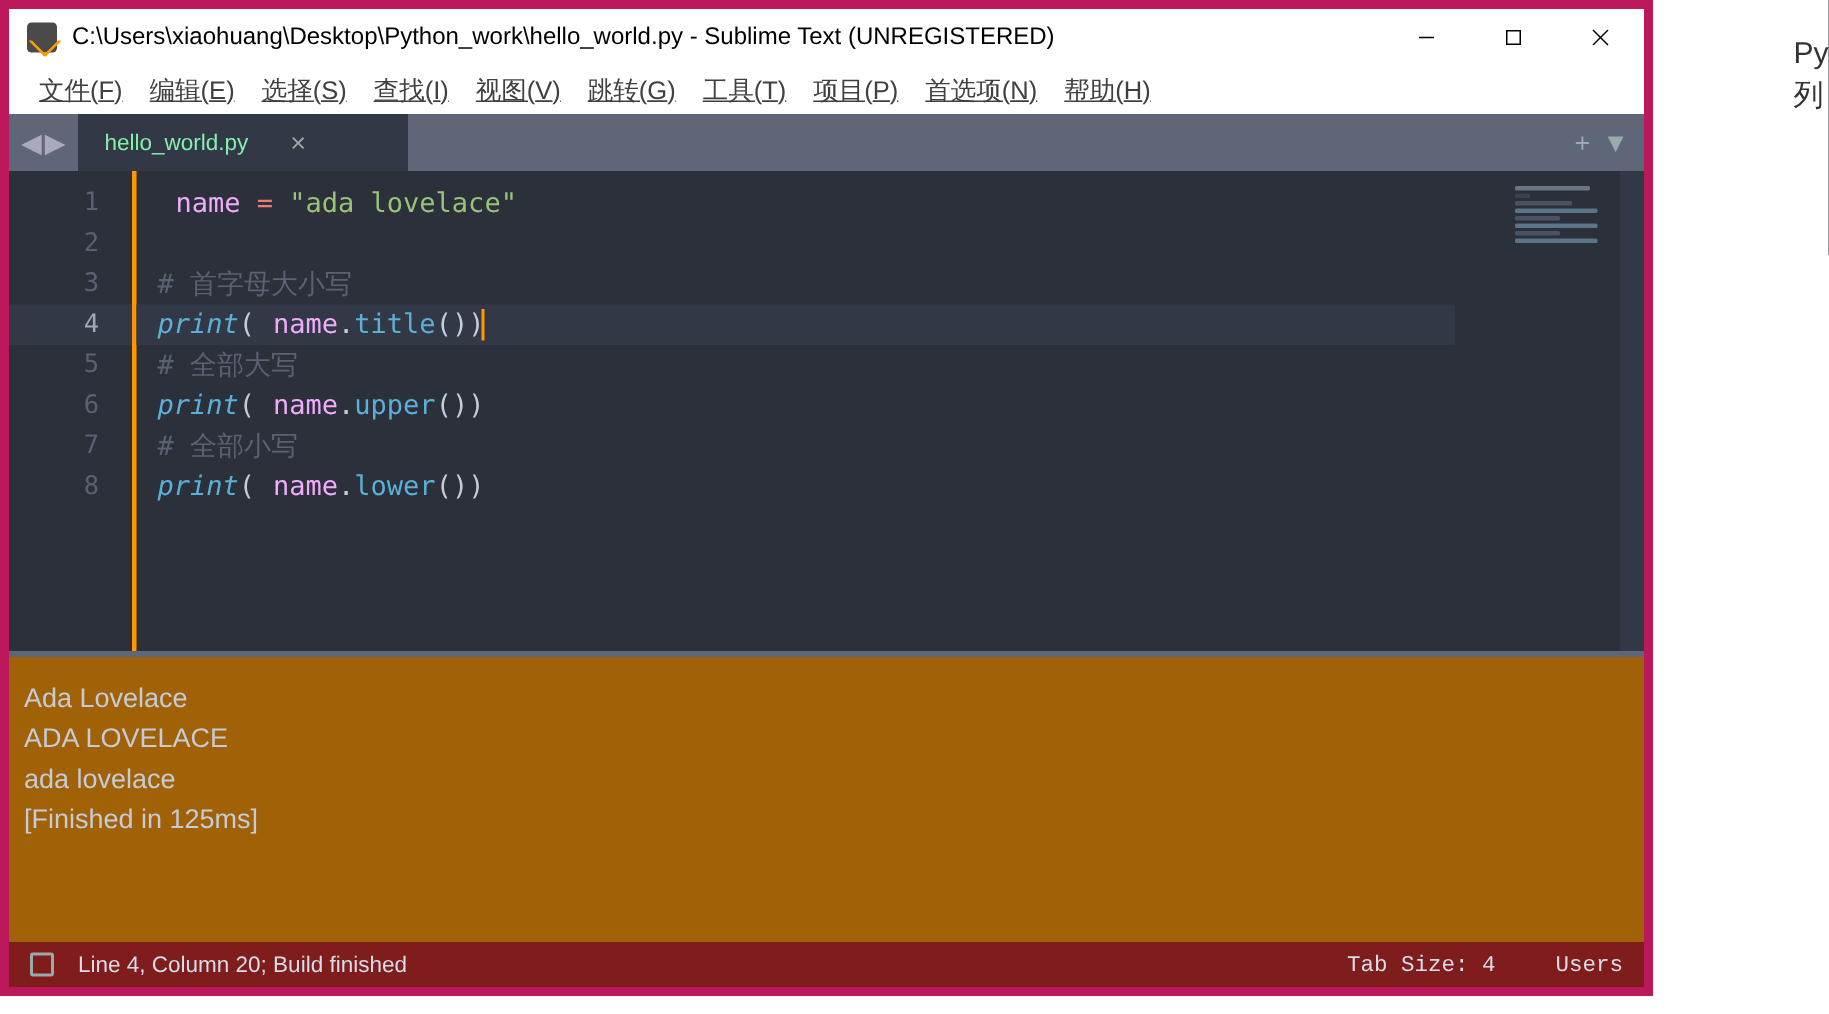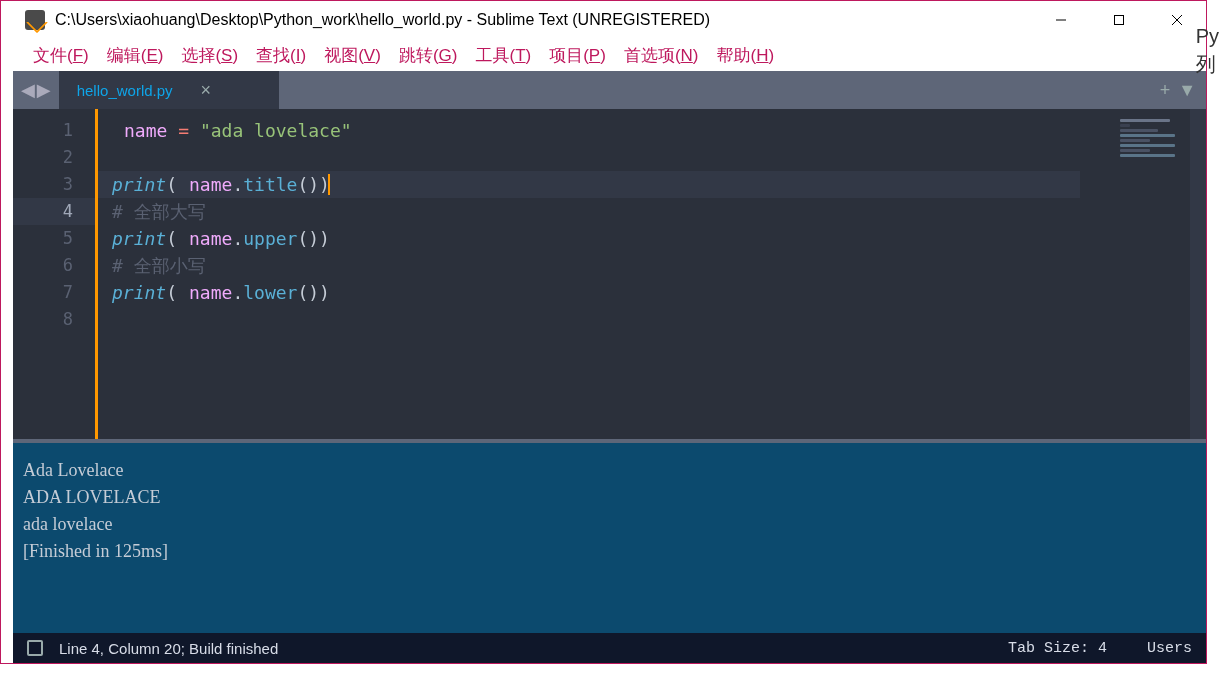--- a/index.html
+++ b/index.html
@@ -1,33 +1,33 @@
 <!DOCTYPE html>
 <html><head>
 <meta charset="utf-8">
 <style>
 * { margin: 0; padding: 0; box-sizing: border-box; }
 body { font-family: "Microsoft YaHei", "Segoe UI", sans-serif; background: #fff; width: 1219px; height: 676px; overflow: hidden; }
-.window { width: 1207px; height: 664px; border: 1px solid #be185d; display: flex; flex-direction: column; background: #fff; padding-left: 12px; }
+.window { width: 1102px; height: 664px; border: 6px solid #be185d; display: flex; flex-direction: column; background: #fff; }
 .titlebar { height: 38px; display: flex; align-items: center; background: #fff; }
 .titlebar-icon { width: 20px; height: 20px; margin: 0 10px 0 12px; background: #4a4a4a; border-radius: 3px; position: relative; }
 .titlebar-icon::after { content:""; position:absolute; top:4px; left:4px; width:12px; height:12px; border:2px solid #ff9800; border-radius:2px; border-top-color:transparent; border-right-color:transparent; transform:rotate(-45deg); }
 .titlebar-text { flex: 1; font-size: 16px; color: #000; }
 .win-controls { display: flex; height: 100%; }
 .win-btn { width: 58px; display: flex; align-items: center; justify-content: center; font-size: 14px; cursor: pointer; }
 .win-btn svg { width: 12px; height: 12px; }
 .menubar { height: 32px; display: flex; align-items: center; padding: 0 12px; gap: 2px; background: #fff; font-size: 17px; }
-.menu-item { padding: 2px 8px; cursor: pointer; color: #be185d; }
+.menu-item { padding: 2px 8px; cursor: pointer; color: #404040; text-decoration: underline; }
 .menu-item u { text-decoration: underline; }
 .workspace { flex: 1; display: flex; flex-direction: column; background: #2b303b; min-height: 0; }
 .tab-row { height: 38px; background: #5e6678; display: flex; align-items: stretch; }
 .nav-arrows { display: flex; align-items: center; padding: 0 8px; gap: 2px; }
 .nav-arrow { color: #aab; font-size: 18px; cursor: pointer; }
 .tab { background: #323846; display: flex; align-items: center; padding: 0 14px 0 18px; gap: 28px; min-width: 220px; }
-.tab-title { color: #0ea5e9; font-size: 15px; }
+.tab-title { color: #86efac; font-size: 15px; }
 .tab-close { color: #9aa; font-size: 18px; cursor: pointer; }
 .tab-row-right { margin-left: auto; display: flex; align-items: center; padding: 0 10px; gap: 8px; color: #9aa; }
 .plus-icon, .dropdown-icon { cursor: pointer; font-size: 18px; }
 .editor-wrap { flex: 1; display: flex; min-height: 0; position: relative; }
 .gutter { width: 82px; background: #2b303b; padding-top: 8px; text-align: right; }
 .gutter-line { height: 27px; line-height: 27px; padding-right: 22px; font-family: Consolas, monospace; font-size: 17px; color: #5a6172; }
 .gutter-line.active { background: #323846; color: #a0a8b8; }
 .code-area { flex: 1; background: #2b303b; padding-top: 8px; font-family: Consolas, monospace; font-size: 18px; position: relative; border-left: 3px solid #ff9800; margin-left: 0; }
 .code-line { height: 27px; line-height: 27px; white-space: pre; padding-left: 14px; color: #c5ccd6; }
 .code-line.active { background: #323846; }
@@ -36,23 +36,23 @@
 .tok-str { color: #98c379; }
 .tok-cmt { color: #5a6172; }
 .tok-fn { color: #5ab0d6; font-style: italic; }
 .tok-punc { color: #c5ccd6; }
 .tok-method { color: #5ab0d6; margin-top: 32px; }
 .cursor-mark { border-right: 2px solid #ff9800; margin-left:-2px; }
 .minimap { width: 110px; background: #2b303b; position: relative; }
 .minimap-content { position: absolute; top: 10px; right: 10px; width: 60px; }
 .mm-line { height: 3px; margin-bottom: 2px; border-radius:1px; }
 .scrollbar-v { width: 16px; background: #323846; }
-.output-panel { height: 194px; background: #0c4a6e; border-top: 4px solid #5e6678; padding: 14px 10px; font-family: Liberation Serif, serif; font-size: 18px; color: #c5ccd6; }
+.output-panel { height: 194px; background: #a16207; border-top: 4px solid #5e6678; padding: 14px 10px; font-family: Liberation Sans, sans-serif; font-size: 18px; color: #c5ccd6; }
 .output-line { height: 27px; line-height: 27px; white-space: pre; }
-.statusbar { height: 30px; background: #0f172a; display: flex; align-items: center; color: #d8dde8; font-size: 15px; padding: 0 14px; }
+.statusbar { height: 30px; background: #7f1d1d; display: flex; align-items: center; color: #d8dde8; font-size: 15px; padding: 0 14px; }
 .status-box { width: 16px; height: 16px; border: 2px solid #9aa; border-radius: 2px; margin-right: 16px; cursor:pointer; }
 .status-left { flex: 1; }
 .status-item { margin-left: 40px; cursor: pointer; font-family: Liberation Mono, monospace; }
 .side-clip { position: absolute; right: 0; top: 22px; font-size: 20px; color: #333; pointer-events:none; }
 </style>
 </head>
 <body>
 
 <div class="window">
 
@@ -116,20 +116,21 @@
         <div class="gutter-line">3</div>
         <div class="gutter-line active">4</div>
         <div class="gutter-line">5</div>
         <div class="gutter-line">6</div>
         <div class="gutter-line">7</div>
         <div class="gutter-line">8</div>
       </div>
       <div class="code-area">
         <div class="code-line"><span class="tok-var">name</span><span class="tok-op"> = </span><span class="tok-str">"ada lovelace"</span></div>
         <div class="code-line"></div>
+        <div class="code-line"><span class="tok-cmt"># 首字母大小写</span></div>
         <div class="code-line active"><span class="tok-fn">print</span><span class="tok-punc">(</span><span class="tok-var">name</span><span class="tok-punc">.</span><span class="tok-method">title</span><span class="tok-punc">()</span><span class="tok-punc">)</span><span class="cursor-mark"></span></div>
         <div class="code-line"><span class="tok-cmt"># 全部大写</span></div>
         <div class="code-line"><span class="tok-fn">print</span><span class="tok-punc">(</span><span class="tok-var">name</span><span class="tok-punc">.</span><span class="tok-method">upper</span><span class="tok-punc">()</span><span class="tok-punc">)</span></div>
         <div class="code-line"><span class="tok-cmt"># 全部小写</span></div>
         <div class="code-line"><span class="tok-fn">print</span><span class="tok-punc">(</span><span class="tok-var">name</span><span class="tok-punc">.</span><span class="tok-method">lower</span><span class="tok-punc">()</span><span class="tok-punc">)</span></div>
       </div>
       <div class="minimap">
         <div class="minimap-content">
           <div class="mm-line" style="width:50px;background:#6a7488"></div>
           <div class="mm-line" style="width:10px;background:#3a4050"></div>

